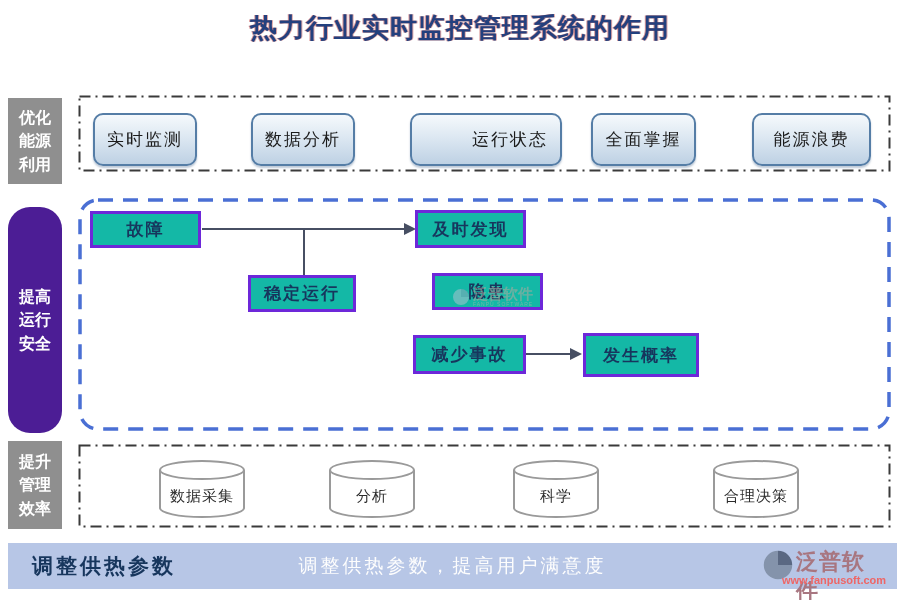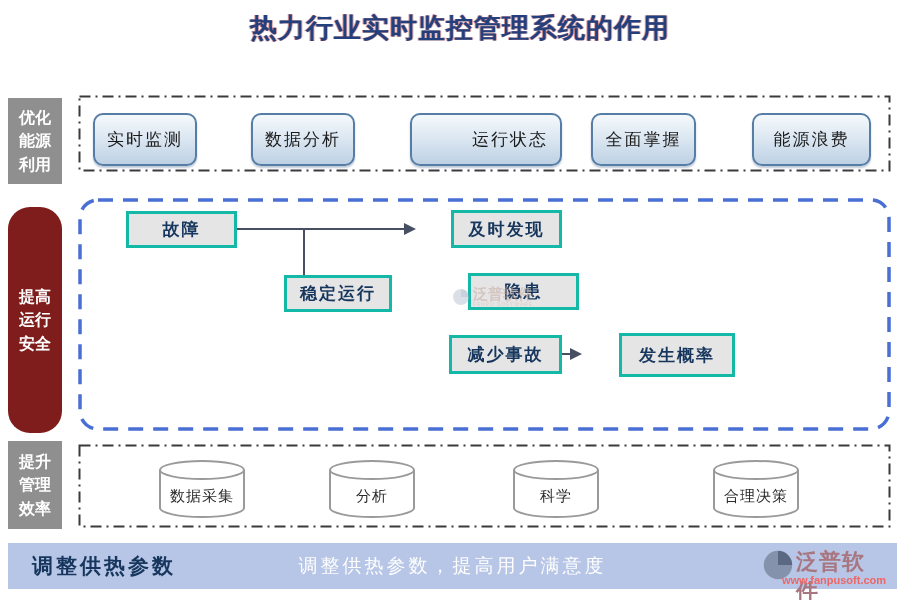--- a/index.html
+++ b/index.html
@@ -13,21 +13,21 @@
     font-size:27px;font-weight:bold;color:#23407e;letter-spacing:1px;
     text-shadow:-1px 0 0 rgba(186,62,62,.55),1px 0 0 rgba(186,62,62,.45);
   }
 
   
   .side-label{
     position:absolute;left:8px;width:54px;display:flex;align-items:center;justify-content:center;
     color:#fff;font-size:16px;font-weight:bold;text-align:center;white-space:pre-line;line-height:1.45;
   }
   .side-gray{background:#8f8f8f;}
-  .side-blue{background:#7f1d1d;border-radius:22px;}
+  .side-blue{background:#4c1d95;border-radius:22px;}
   .sl-1{top:98px;height:86px;}
   .sl-2{top:207px;height:226px;}
   .sl-3{top:441px;height:88px;}
 
   
   .section{position:absolute;left:78px;width:813px;}
   .sec-top{top:95px;height:77px;}
   .sec-mid{top:198px;height:233px;}
   .sec-bot{top:444px;height:84px;}
   .section svg.frame{position:absolute;left:0;top:0;}
@@ -36,23 +36,23 @@
   .pill-btn{
     position:absolute;height:49px;border:2px solid #557da6;border-radius:10px;
     background:linear-gradient(180deg,#f5f9fc 0%,#dde8f2 45%,#bed1e4 100%);
     box-shadow:0 2px 2px rgba(70,100,140,.35);
     display:flex;align-items:center;justify-content:center;
     font-size:17px;color:#1b1b1b;letter-spacing:2px;
   }
 
   
   .flow-box{
-    position:absolute;background:#e5e5e5;border:3px solid #14b8a6;
+    position:absolute;background:#14b8a6;border:3px solid #6d28d9;
     display:flex;align-items:center;justify-content:center;
-    font-size:17px;font-weight:bold;color:#17365d;letter-spacing:2px;margin-left:36px;
+    font-size:17px;font-weight:bold;color:#17365d;letter-spacing:2px;
   }
 
   .connectors{position:absolute;left:0;top:0;pointer-events:none;}
 
   
   .watermark{position:absolute;left:452px;top:286px;display:flex;align-items:center;gap:3px;opacity:.5;}
   .watermark .wm-text{font-size:15px;font-weight:bold;color:#c3a79d;line-height:1;}
   .watermark .wm-sub{font-size:5px;color:#c9b6ae;letter-spacing:1px;}
 
   

